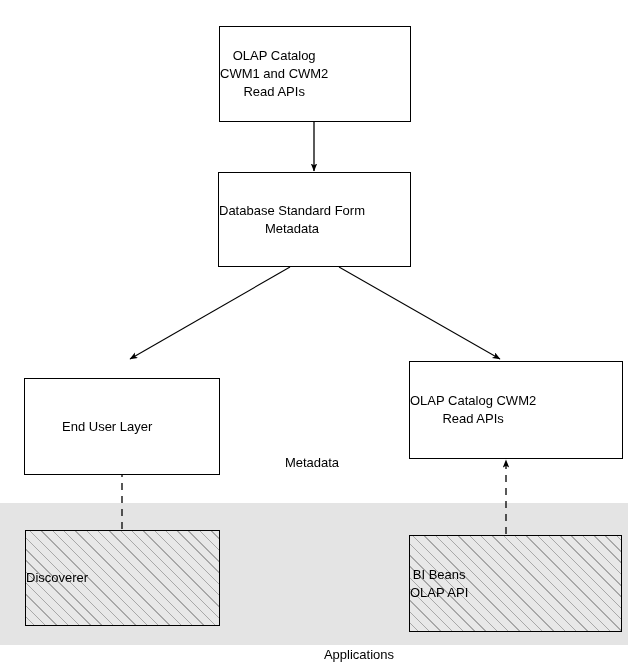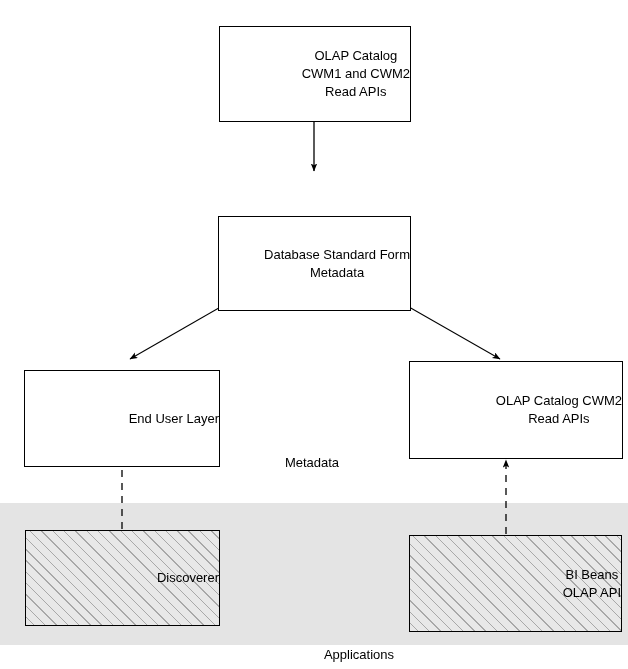--- a/index.html
+++ b/index.html
@@ -23,21 +23,21 @@
     width: 628px;
     background: #e4e4e4;
   }
   .node {
     position: absolute;
     box-sizing: border-box;
     border: 1px solid #000000;
     background: #ffffff;
     display: flex;
     align-items: center;
-    justify-content: flex-end;
+    justify-content: flex-start;
     text-align: center;
     font-size: 13px;
     line-height: 18px;
     color: #000000;
     white-space: pre-line;
   }
   .node.hatched {
     background-color: #e8e8e8;
     background-image: repeating-linear-gradient(
         45deg,
@@ -104,26 +104,26 @@
       <line x1="506" y1="534" x2="506" y2="460" stroke="#000000" stroke-width="1.3" stroke-dasharray="7,6" marker-end="url(#arrowhead)"></line>
     </g>
   </svg>
 
   <div class="node" style="left:219px; top:26px; width:192px; height:96px;">
     <span class="label">OLAP Catalog
 CWM1 and CWM2
 Read APIs</span>
   </div>
 
-  <div class="node" style="left:218px; top:172px; width:193px; height:95px;margin-top:44px;">
+  <div class="node" style="left:218px; top:172px; width:193px; height:95px;">
     <span class="label">Database Standard Form
 Metadata</span>
   </div>
 
-  <div class="node" style="left:24px; top:370px; width:196px; height:97px;">
+  <div class="node" style="left:24px; top:378px; width:196px; height:97px;padding-left:37px;">
     <span class="label">End User Layer</span>
   </div>
 
   <div class="node" style="left:409px; top:361px; width:214px; height:98px;">
     <span class="label">OLAP Catalog CWM2
 Read APIs</span>
   </div>
 
   <div class="node hatched" style="left:25px; top:530px; width:195px; height:96px;">
     <span class="label">Discoverer</span>

